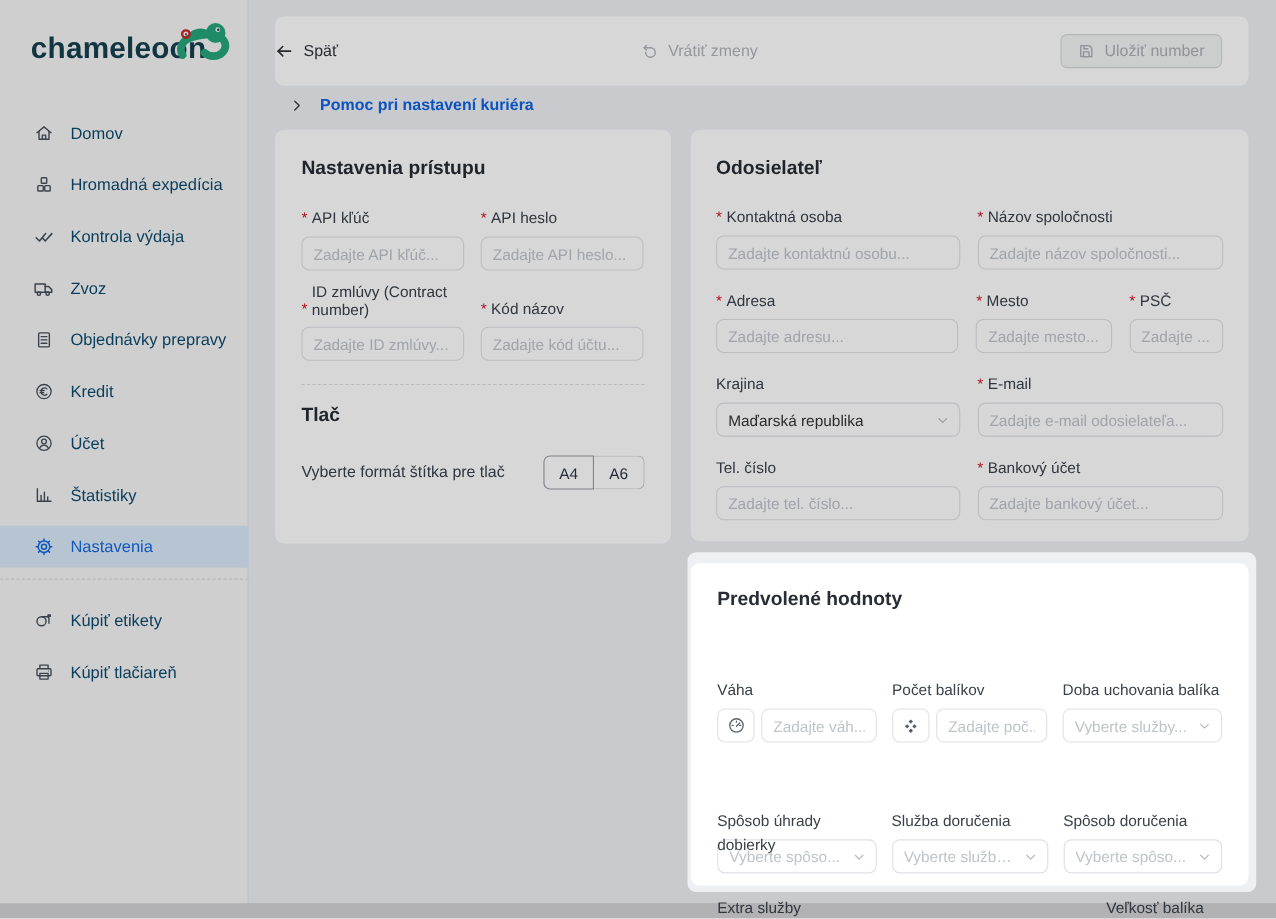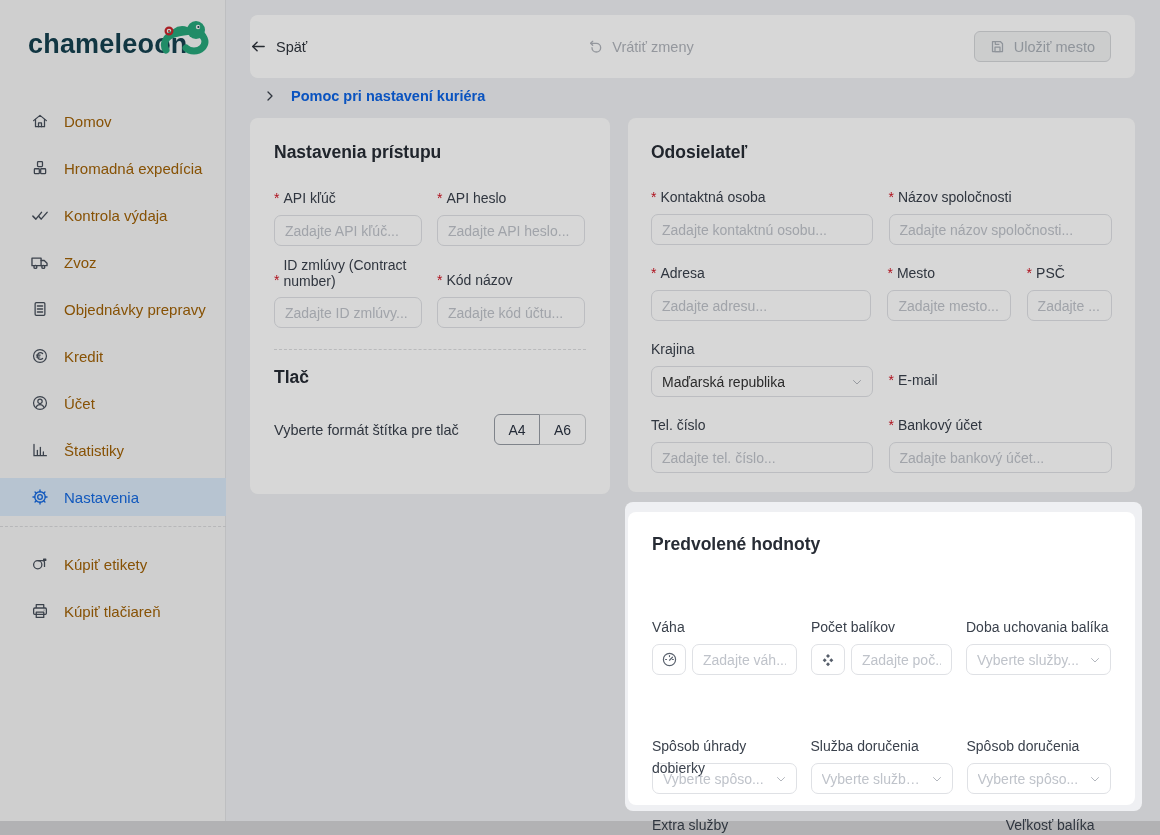--- a/index.html
+++ b/index.html
@@ -11,21 +11,21 @@
     color:#3a414c;
   }
   .app { position:absolute; left:0; top:0; width:1160px; height:821px; background:#eff0f3; }
 
   
   .sidebar { position:absolute; left:0; top:0; width:226px; height:821px; background:#f6f6f6; border-right:1px solid #e2e3e5; }
   .logo { position:absolute; left:28px; top:20px; width:180px; height:48px; }
   .logo-text { font-size:27px; font-weight:bold; color:#15404f; letter-spacing:0.2px; line-height:48px; }
   .logo-cham { position:absolute; right:-2px; top:-6px; }
   .nav { position:absolute; left:0; top:102px; width:226px; }
-  .nav-item { display:flex; align-items:center; gap:15px; height:38px; padding-left:30px; margin-bottom:9px; font-size:15px; color:#a16207; cursor:pointer; }
+  .nav-item { display:flex; align-items:center; gap:15px; height:38px; padding-left:30px; margin-bottom:9px; font-size:15px; color:#0c4a6e; cursor:pointer; }
   .nav-item .ic { width:19px; height:19px; display:flex; align-items:center; justify-content:center; color:#474f5b; flex:0 0 19px; }
   .nav-item.active { background:#d9e9f8; color:#1569e0; }
   .nav-item.active .ic { color:#1569e0; }
   .nav-divider { border-top:1px dashed #d9dadc; margin:10px 0 18px 0; }
 
   
   .topbar { position:absolute; left:250px; top:15px; width:885px; height:63px; background:#ffffff; border-radius:8px;
             display:flex; align-items:center; justify-content:space-between; padding-right:24px; gap:34px; }
   .tb-back { display:flex; align-items:center; gap:9px; font-size:14.5px; color:#2e333b; cursor:pointer; }
   .tb-undo { display:flex; align-items:center; gap:9px; font-size:14.5px; color:#b0b4bb; cursor:default; }
@@ -259,21 +259,21 @@
       <span>Vrátiť zmeny</span>
     </div>
     <div class="tb-save">
       <span style="display:flex;">
         <svg width="15" height="15" viewBox="0 0 24 24" fill="none" stroke="#aab0b7" stroke-width="2" stroke-linejoin="round">
             <path d="M4 4 H16.5 L20 7.5 V20 H4 Z"></path>
             <rect x="8" y="13" width="8" height="7"></rect>
             <path d="M8.5 4 V8.5 H15"></path>
           </svg>
       </span>
-      <span>Uložiť mesto</span>
+      <span>Uložiť number</span>
     </div>
   </div>
 
   <div class="help">
     <span class="chev">
       <svg width="12" height="12" viewBox="0 0 24 24" fill="none" stroke="#3a414c" stroke-width="2.6" stroke-linecap="round" stroke-linejoin="round">
           <path d="M8 4 L16 12 L8 20"></path>
         </svg>
     </span>
     <span class="txt">Pomoc pri nastavení kuriéra</span>
@@ -385,20 +385,21 @@
                 <path d="M5 9 L12 16 L19 9"></path>
               </svg>
           </span>
         </div>
       </div>
       <div class="cell w224">
         <div class="lbl">
           <span class="req">*</span>
           <span>E-mail</span>
         </div>
+        <input class="inp" type="text" placeholder="Zadajte e-mail odosielateľa..." style="">
       </div>
     </div>
 
     <div class="frow">
       <div class="cell w222">
         <div class="lbl">
           <span>Tel. číslo</span>
         </div>
         <input class="inp" type="text" placeholder="Zadajte tel. číslo..." style="">
       </div>

